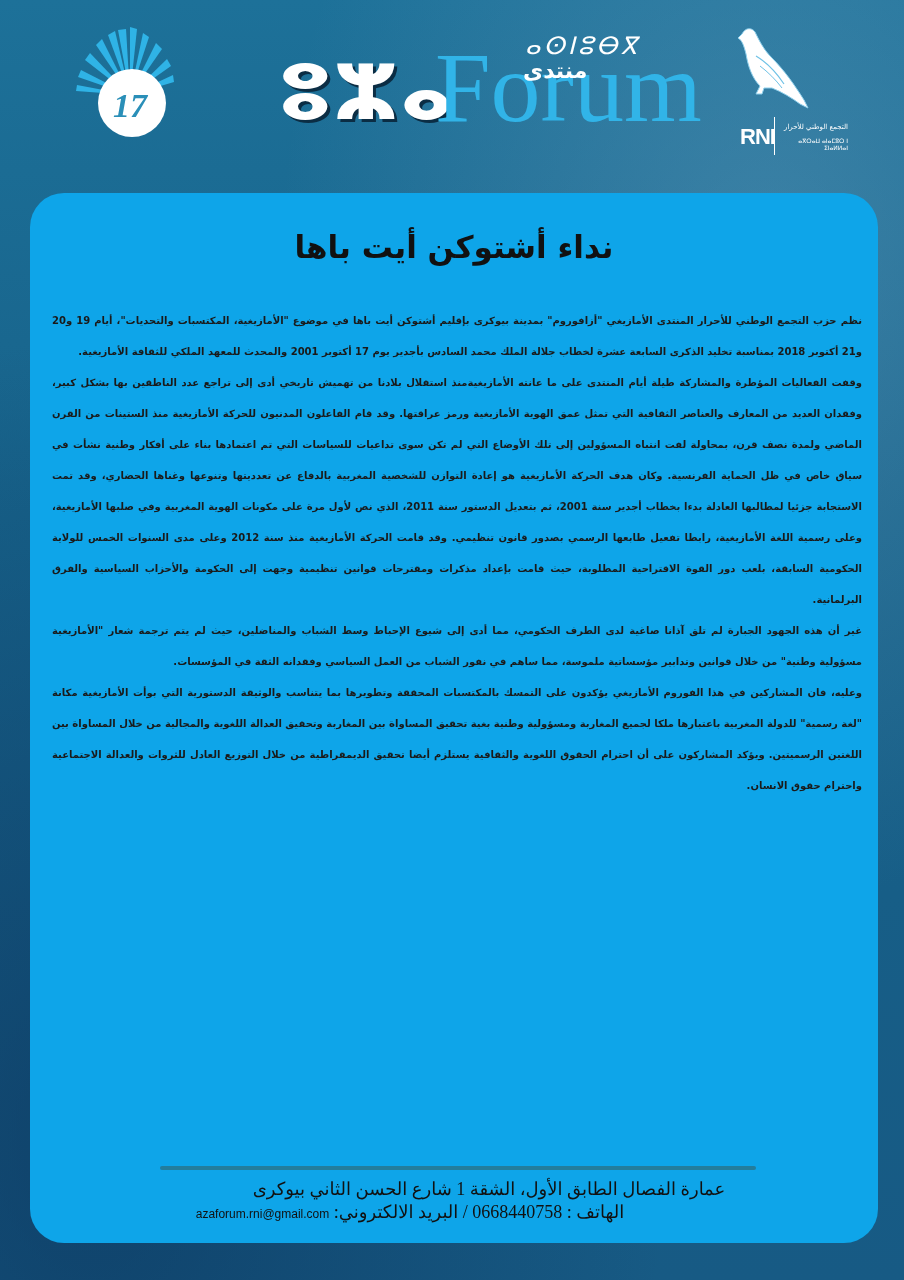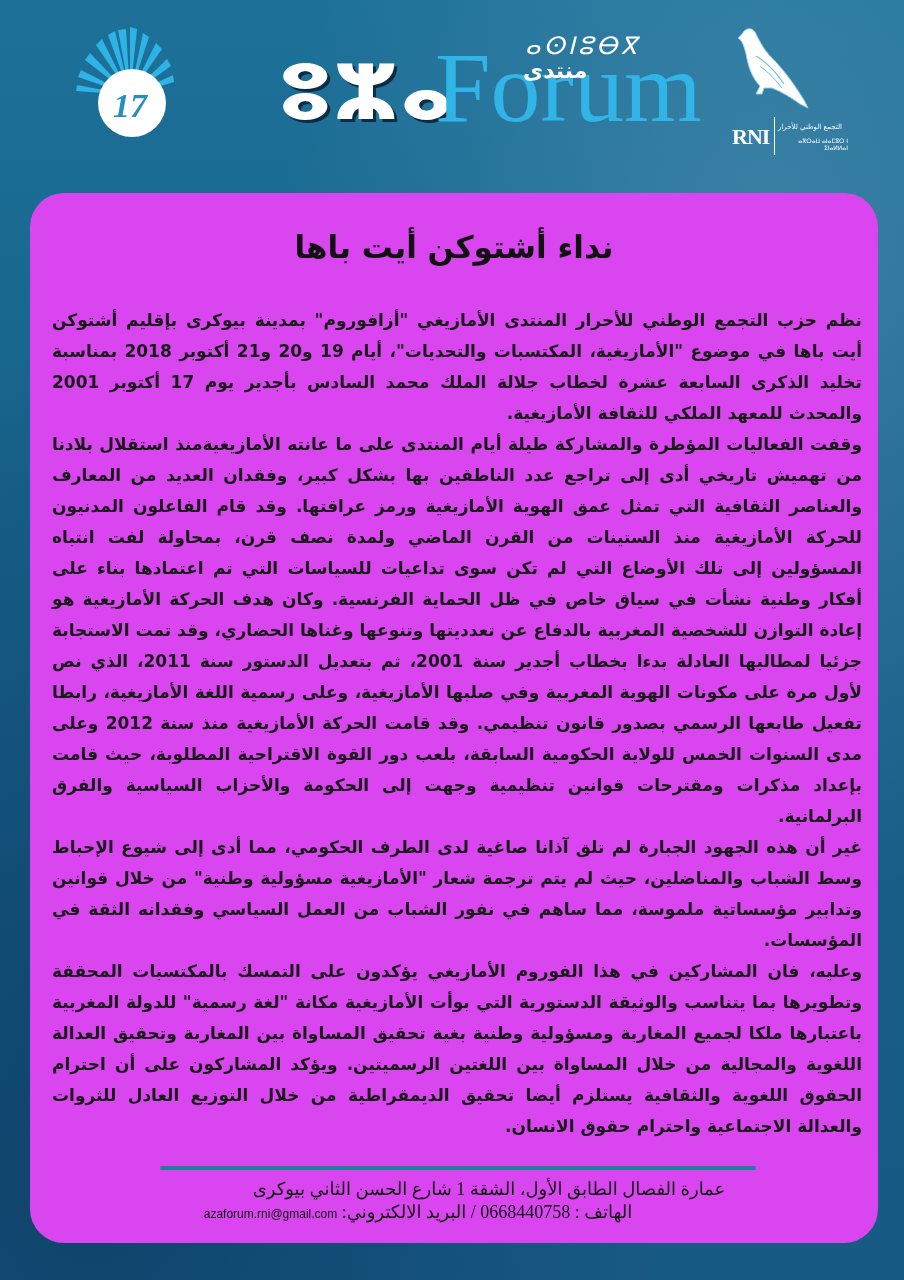--- a/index.html
+++ b/index.html
@@ -29,53 +29,53 @@
   .forum-small-tif {
     position: absolute; left: 293px; top: 4px;
     font-family: "Liberation Serif", serif; font-style: italic; font-size: 24px; color: #ffffff; letter-spacing: 3px;
   }
   .forum-ar {
     position: absolute; left: 291px; top: 30px;
     font-size: 22px; color: #ffffff; font-weight: bold; direction: rtl;
   }
   .rni { position: absolute; left: 712px; top: 22px; width: 150px; height: 130px; }
   .rni-label {
-    position: absolute; left: 20px; top: 102px; font-family: Liberation Serif, serif;
+    position: absolute; left: 28px; top: 102px; font-family: Liberation Sans, sans-serif;
     font-size: 22px; color: #fff; font-weight: bold; letter-spacing: -1px;
   }
   .rni-sep { position: absolute; left: 62px; top: 95px; width: 1px; height: 38px; background: #fff; }
-  .rni-ar { position: absolute; left: 66px; top: 101px; font-size: 7px; color: #fff; direction: rtl; width: 70px; text-align: left; }
+  .rni-ar { position: absolute; left: 66px; top: 101px; font-size: 7px; color: #fff; direction: rtl; width: 70px; text-align: right; }
   .rni-tif { position: absolute; left: 66px; top: 115px; font-size: 6px; color: #fff; width: 70px; text-align: right; }
 
   .card {
     position: absolute; left: 30px; top: 193px; width: 848px; height: 1050px;
-    background: #d946ef; border-radius: 34px;
+    background: #0ea5e9; border-radius: 34px;
   }
   .title {
     position: absolute; left: 0; top: 36px; width: 848px; text-align: center;
     font-family: "DejaVu Sans", sans-serif; font-weight: bold; font-size: 31px; color: #111;
     direction: rtl;
   }
   .body-text {
     position: absolute; left: 22px; top: 112px; width: 810px;
     direction: rtl; text-align: justify;
-    font-family: "DejaVu Sans", sans-serif; font-weight: bold; font-size: 17px;
+    font-family: "DejaVu Sans", sans-serif; font-weight: bold; font-size: 10px;
     line-height: 31px; color: #1a1a1a;
   }
   .body-text p { margin: 0; }
   .footer-line {
     position: absolute; left: 130px; top: 973px; width: 596px; height: 4px;
     background: #237d9c; border-radius: 2px;
   }
   .footer-addr {
     position: absolute; left: 0; top: 985px; width: 848px; text-align: center;
     font-family: "Liberation Serif", serif; font-size: 18px; color: #111; direction: rtl; padding-left: 35px;
   }
   .footer-contact {
-    position: absolute; left: 16px; top: 1008px; width: 744px; text-align: center;
+    position: absolute; left: 8px; top: 1008px; width: 744px; text-align: center;
     font-family: "Liberation Serif", serif; font-size: 18px; color: #111; direction: rtl;
   }
   .footer-contact .email { font-family: "Liberation Sans", sans-serif; font-size: 12px; }
 </style>
 </head>
 <body>
 
 <div class="header">
 
   <div class="logo17">

